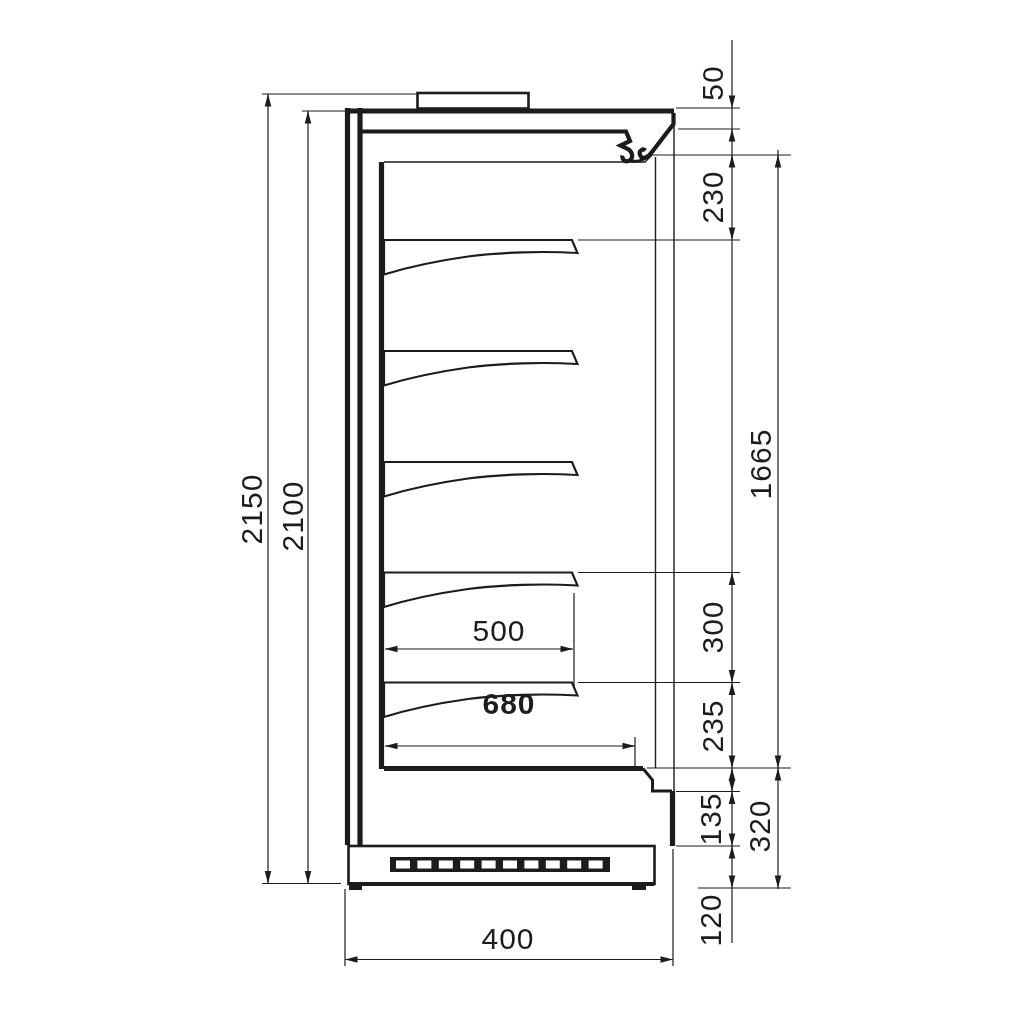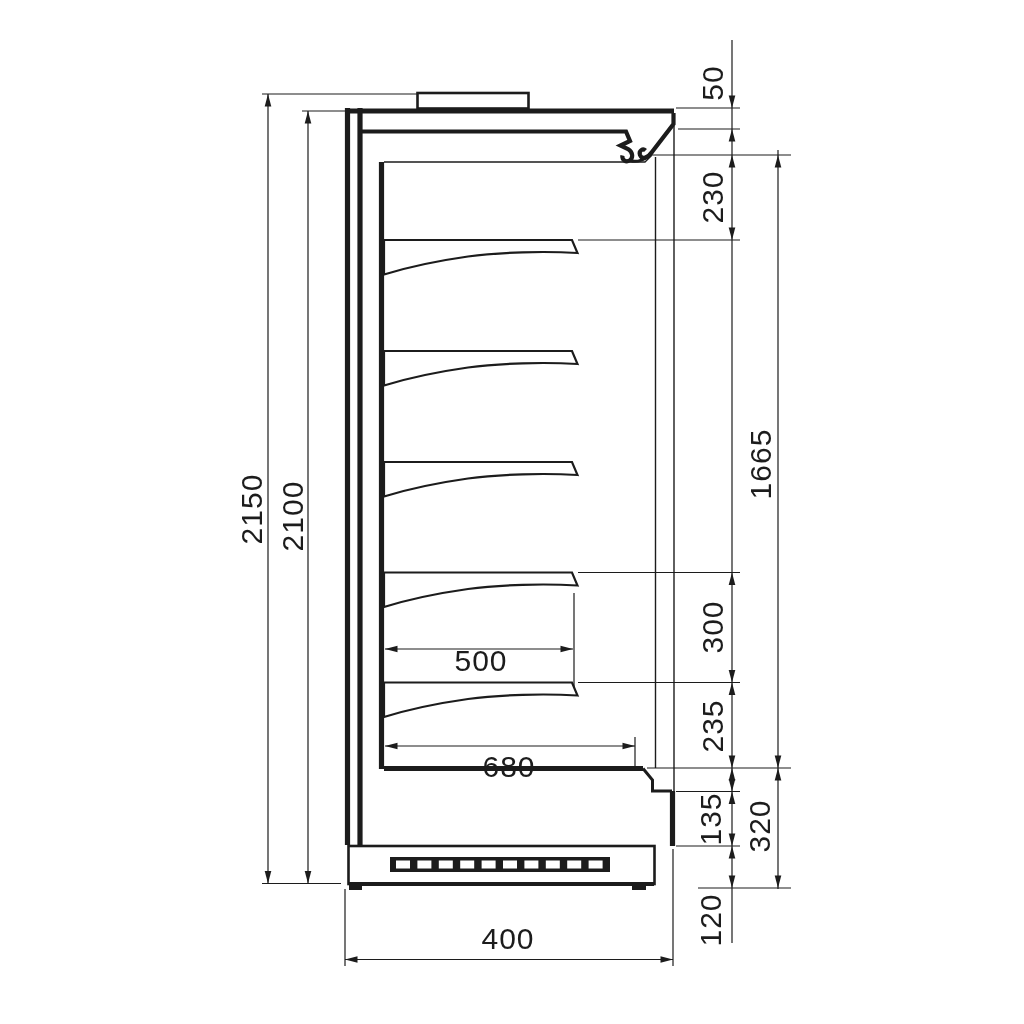--- a/index.html
+++ b/index.html
@@ -142,17 +142,17 @@
   <div class="dim-label rot" style="left:187px;top:494px;">2150</div>
   <div class="dim-label rot" style="left:228px;top:501px;">2100</div>
   <div class="dim-label rot" style="left:648px;top:68px;">50</div>
   <div class="dim-label rot" style="left:648px;top:182px;">230</div>
   <div class="dim-label rot" style="left:696px;top:449px;">1665</div>
   <div class="dim-label rot" style="left:648px;top:612px;">300</div>
   <div class="dim-label rot" style="left:648px;top:711px;">235</div>
   <div class="dim-label rot" style="left:646px;top:804px;">135</div>
   <div class="dim-label rot" style="left:695px;top:811px;">320</div>
   <div class="dim-label rot" style="left:646px;top:905px;">120</div>
-  <div class="dim-label" style="left:416px;top:616px;margin-top:30px;">500</div>
-  <div class="dim-label" style="left:444px;top:752px;">680</div>
+  <div class="dim-label" style="left:434px;top:616px;">500</div>
+  <div class="dim-label" style="left:444px;top:689px;font-weight:bold;">680</div>
   <div class="dim-label" style="left:443px;top:924px;">400</div>
 
 </div>
 
 </body></html>

